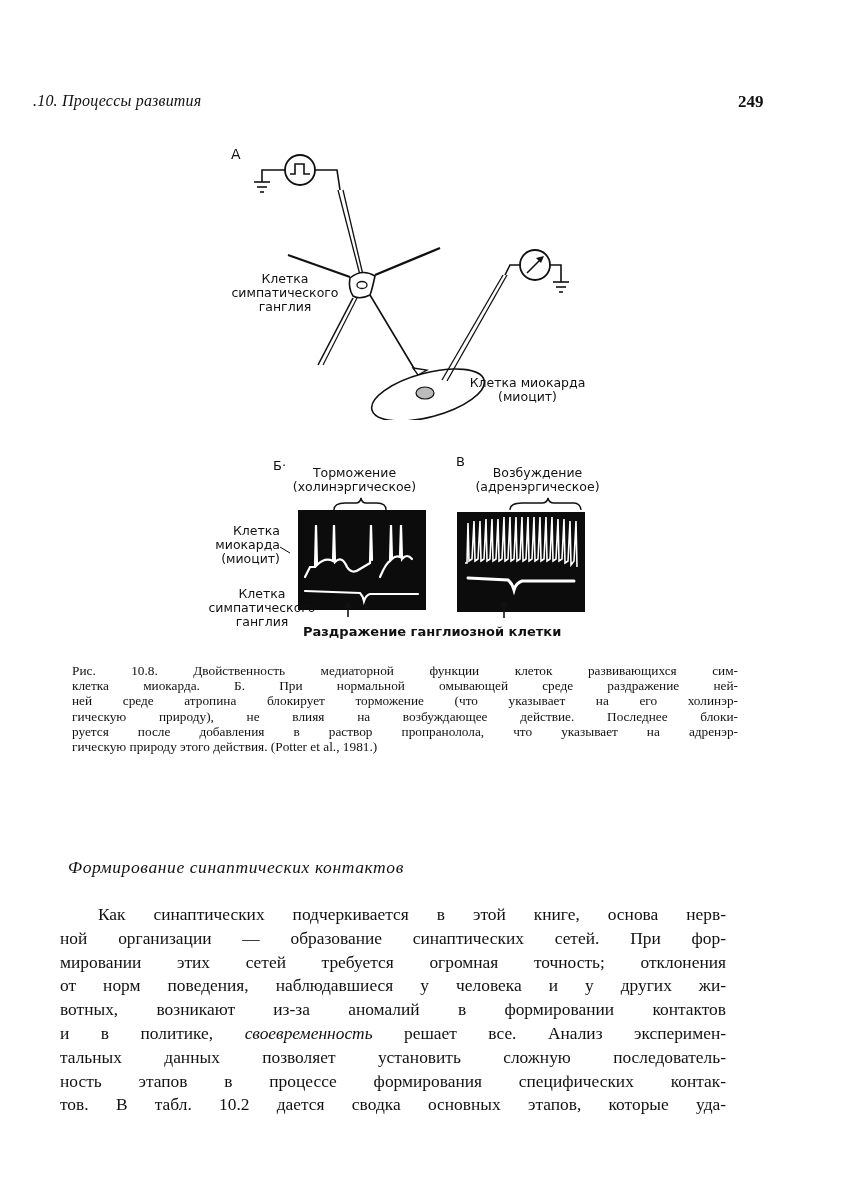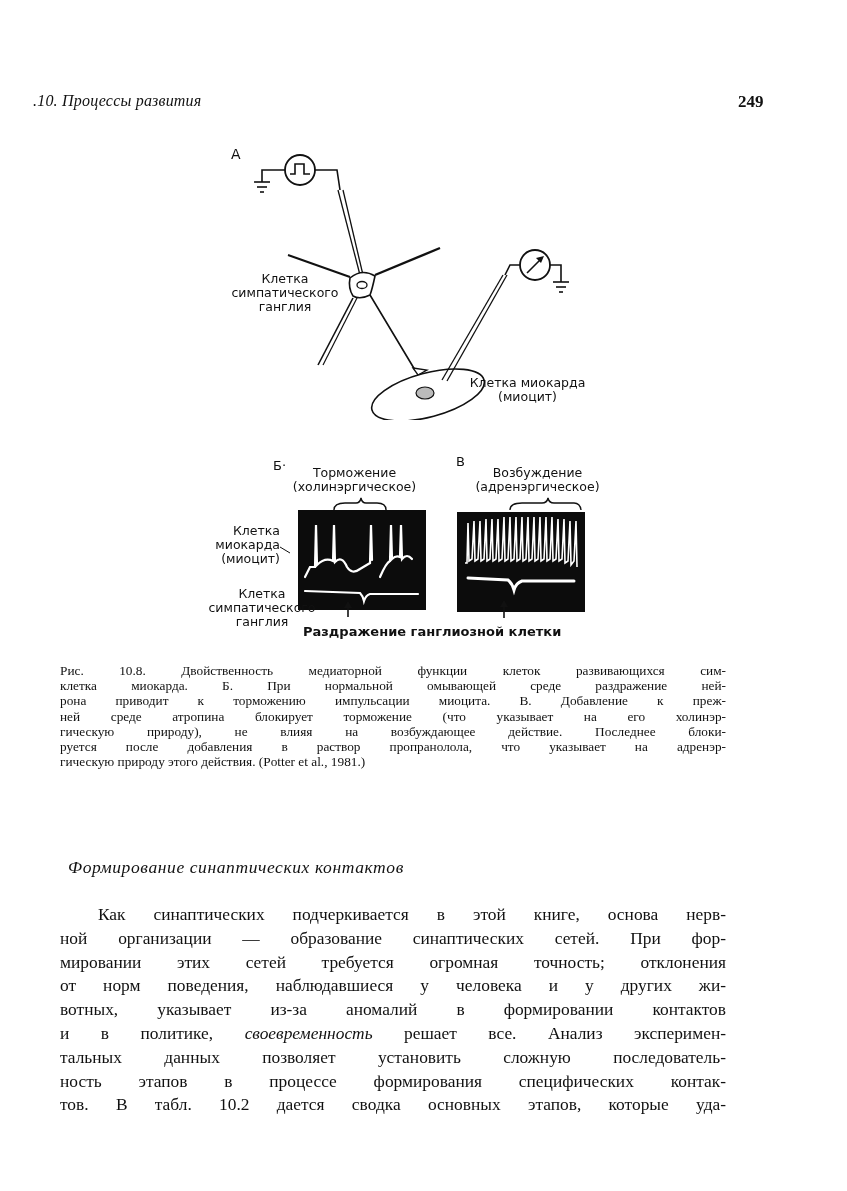--- a/index.html
+++ b/index.html
@@ -3,21 +3,21 @@
 <meta charset="utf-8">
 <style>
   html,body{margin:0;padding:0;background:#fff;}
   body{width:847px;height:1191px;position:relative;overflow:hidden;color:#111;font-family:"DejaVu Serif",serif;}
   .abs{position:absolute;}
   .running-head{left:33px;top:92px;font-family:"Liberation Serif",serif;font-style:italic;font-size:16px;letter-spacing:0.2px;}
   .page-num{left:738px;top:92px;font-family:"Liberation Serif",serif;font-weight:bold;font-size:17px;}
   .figlabel{font-family:"DejaVu Sans",sans-serif;font-size:12.5px;line-height:14px;color:#111;}
   .center{text-align:center;}
   .right{text-align:right;}
-  .caption{left:60px;top:663px;width:666px;font-family:"Liberation Serif",serif;font-size:13.3px;line-height:15.2px;text-align:justify;}
+  .caption{left:72px;top:663px;width:666px;font-family:"Liberation Serif",serif;font-size:13.3px;line-height:15.2px;text-align:justify;}
   .caption .line{display:block;text-align:justify;text-align-last:justify;white-space:nowrap;}
   .caption .line.last{text-align-last:left;}
   .section-title{left:68px;top:857px;font-family:"Liberation Serif",serif;font-style:italic;font-size:17.5px;letter-spacing:0.6px;}
   .body-text{left:60px;top:903px;width:666px;font-family:"Liberation Serif",serif;font-size:17.4px;line-height:23.8px;}
   .body-text .line{display:block;text-align:justify;text-align-last:justify;white-space:nowrap;}
   .body-text .indent{padding-left:38px;}
 </style>
 </head>
 <body>
 
@@ -137,32 +137,31 @@
 <div class="abs figlabel center" style="left:197px;top:587px;width:130px;">
   <div>Клетка</div>
   <div>симпатического</div>
   <div>ганглия</div>
 </div>
 <div class="abs figlabel" style="left:303px;top:625px;font-size:13px;font-weight:bold;">Раздражение ганглиозной клетки</div>
 
 <div class="abs caption">
   <span class="line">Рис. 10.8. Двойственность медиаторной функции клеток развивающихся сим-</span>
   <span class="line">клетка миокарда. Б. При нормальной омывающей среде раздражение ней-</span>
-  <span class="line">рона приводит к торможению импульсации миоцита. В. Добавление к преж-</span>
   <span class="line">ней среде атропина блокирует торможение (что указывает на его холинэр-</span>
   <span class="line">гическую природу), не влияя на возбуждающее действие. Последнее блоки-</span>
   <span class="line">руется после добавления в раствор пропранолола, что указывает на адренэр-</span>
   <span class="line last">гическую природу этого действия. (Potter et al., 1981.)</span>
 </div>
 
 <div class="abs section-title">Формирование синаптических контактов</div>
 
 <div class="abs body-text">
   <span class="line indent">Как синаптических подчеркивается в этой книге, основа нерв-</span>
   <span class="line">ной организации — образование синаптических сетей. При фор-</span>
   <span class="line">мировании этих сетей требуется огромная точность; отклонения</span>
   <span class="line">от норм поведения, наблюдавшиеся у человека и у других жи-</span>
-  <span class="line">вотных, указывает из-за аномалий в формировании контактов</span>
+  <span class="line">вотных, возникают из-за аномалий в формировании контактов</span>
   <span class="line"><span>и в политике, </span><i>своевременность</i><span> решает все. Анализ эксперимен-</span></span>
   <span class="line">тальных данных позволяет установить сложную последователь-</span>
   <span class="line">ность этапов в процессе формирования специфических контак-</span>
   <span class="line">тов. В табл. 10.2 дается сводка основных этапов, которые уда-</span>
 </div>
 
 </body></html>

